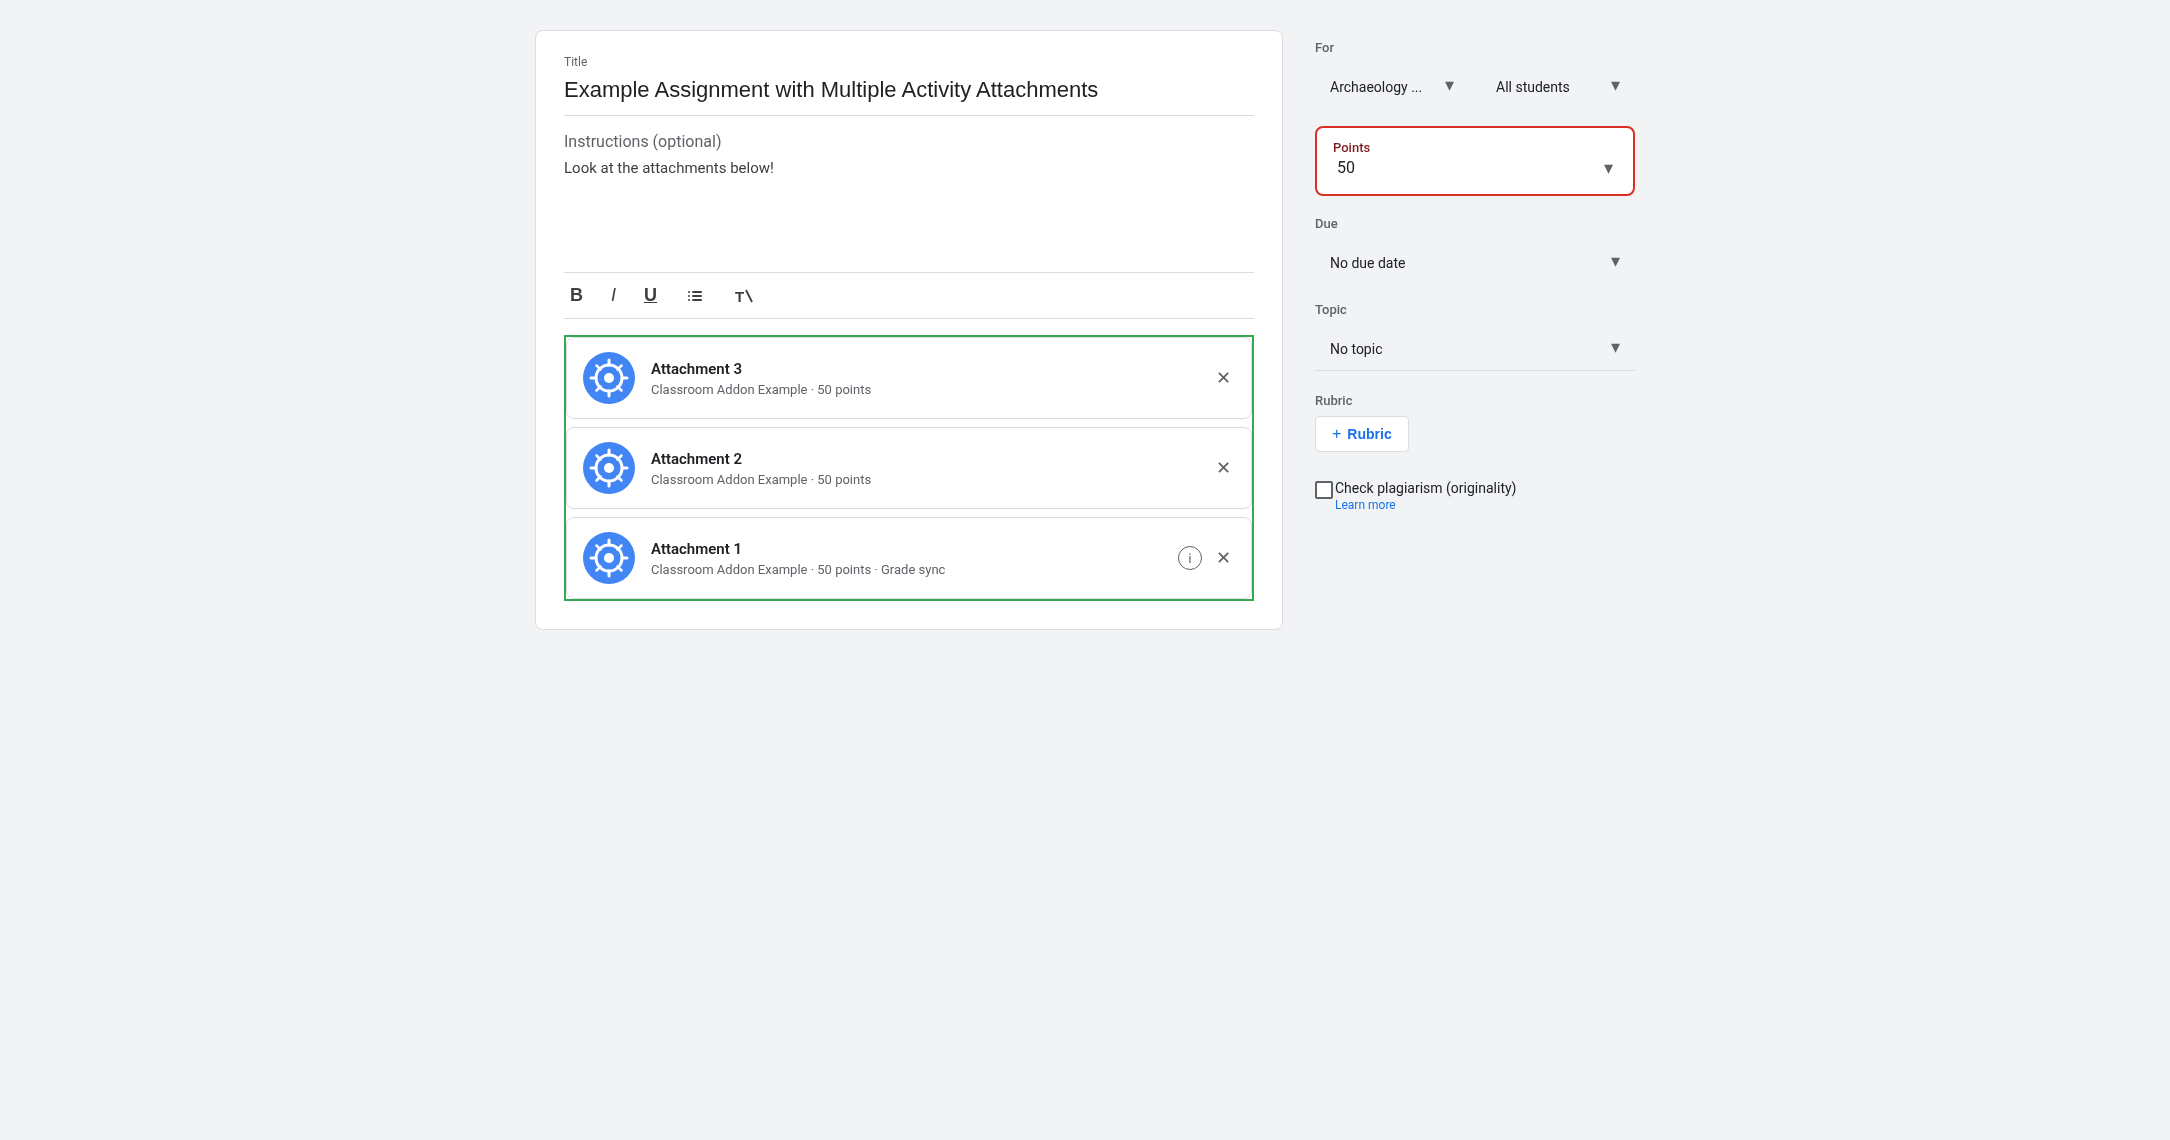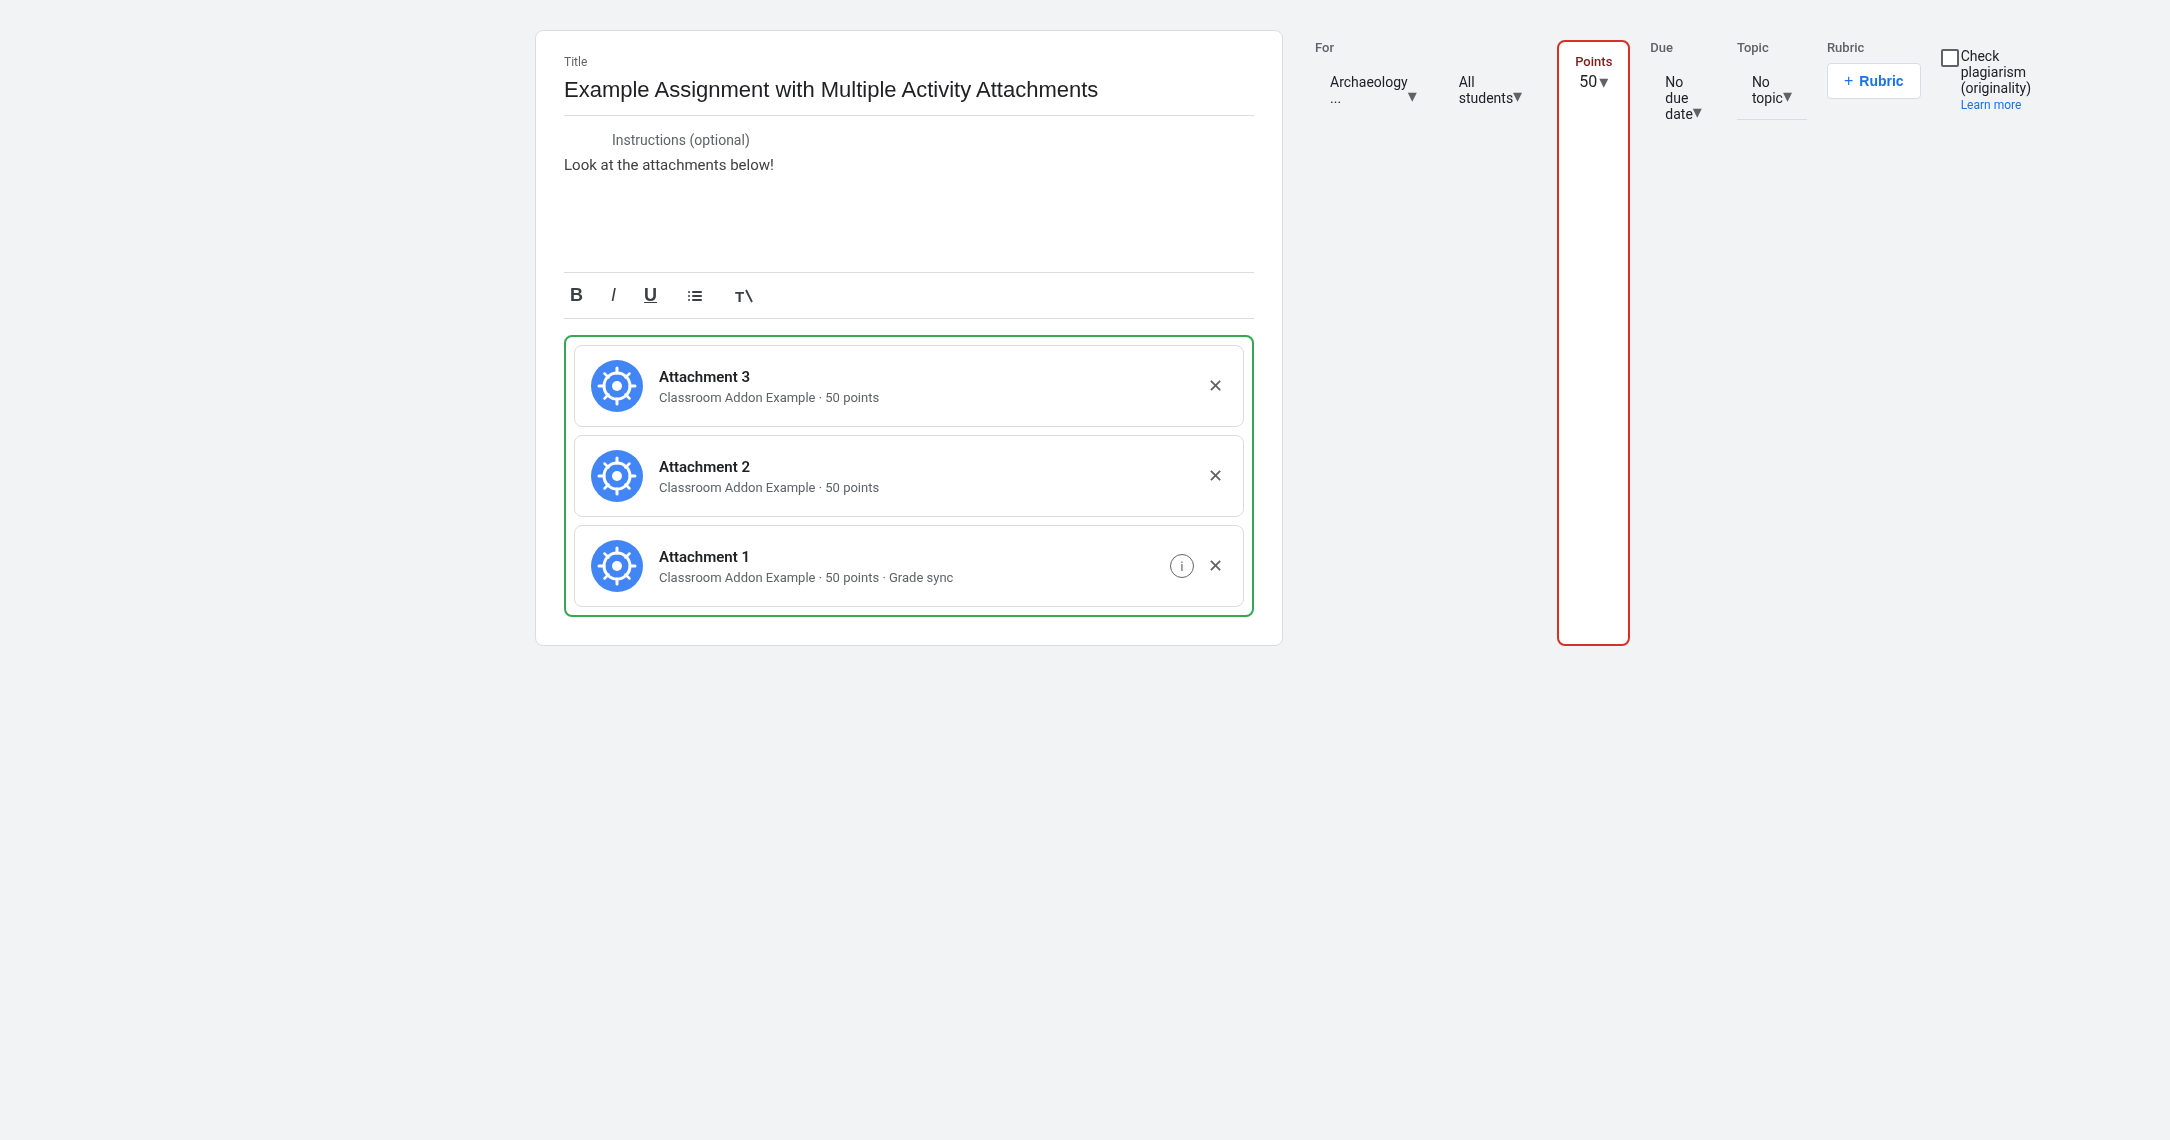--- a/index.html
+++ b/index.html
@@ -56,24 +56,23 @@
       background: #dadce0;
       margin: 4px 0 16px;
     }
     .instructions-field {
       display: flex;
       flex-direction: column;
       min-height: 120px;
       margin-bottom: 20px;
     }
     .instructions-label {
-      font-size: 14px;
+      font-size: 16px;
       color: #5f6368;
       margin-bottom: 6px;
-      margin-left: 48px;
     }
     .instructions-text {
       font-size: 15px;
       color: #404040;
       line-height: 1.5;
     }
     
     .text-toolbar {
       display: flex;
       align-items: center;
@@ -94,22 +93,21 @@
       border-radius: 4px;
       display: flex;
       align-items: center;
       justify-content: center;
     }
     .toolbar-btn.italic { font-style: italic; font-weight: 400; }
     .toolbar-btn.underline { text-decoration: underline; }
     
     .attachments-container {
       border: 2.5px solid #34a853;
-      border-radius: 8px;
-      padding: 8px;
+      border-radius: 0;
       display: flex;
       flex-direction: column;
       gap: 8px;
     }
     .attachment-card {
       display: flex;
       align-items: center;
       background: #fff;
       border: 1px solid #dadce0;
       border-radius: 8px;
@@ -145,21 +143,21 @@
       display: flex;
       align-items: center;
       justify-content: center;
       line-height: 1;
     }
     
     .right-panel {
       width: 320px;
       flex-shrink: 0;
       display: flex;
-      flex-direction: row;
+      flex-direction: column;
       gap: 20px;
       padding-top: 10px;
     }
     .sidebar-section-label {
       font-size: 13px;
       color: #5f6368;
       margin-bottom: 8px;
       font-weight: 500;
     }
     .sidebar-dropdown {

